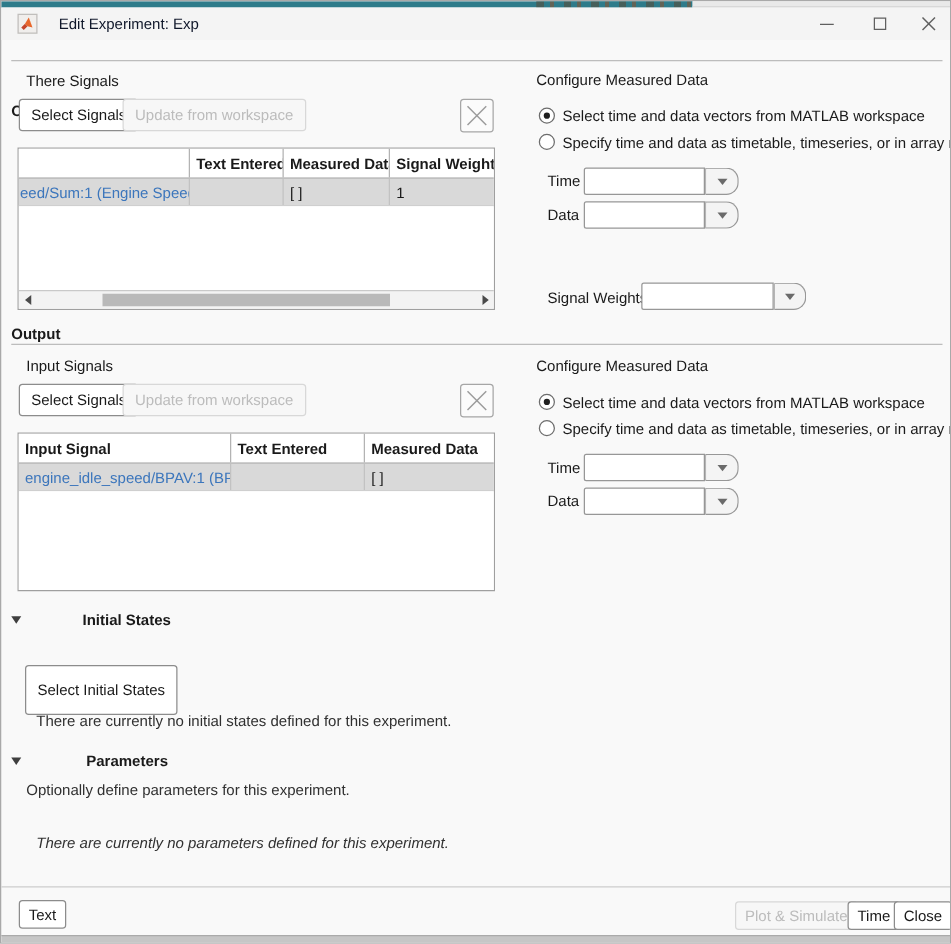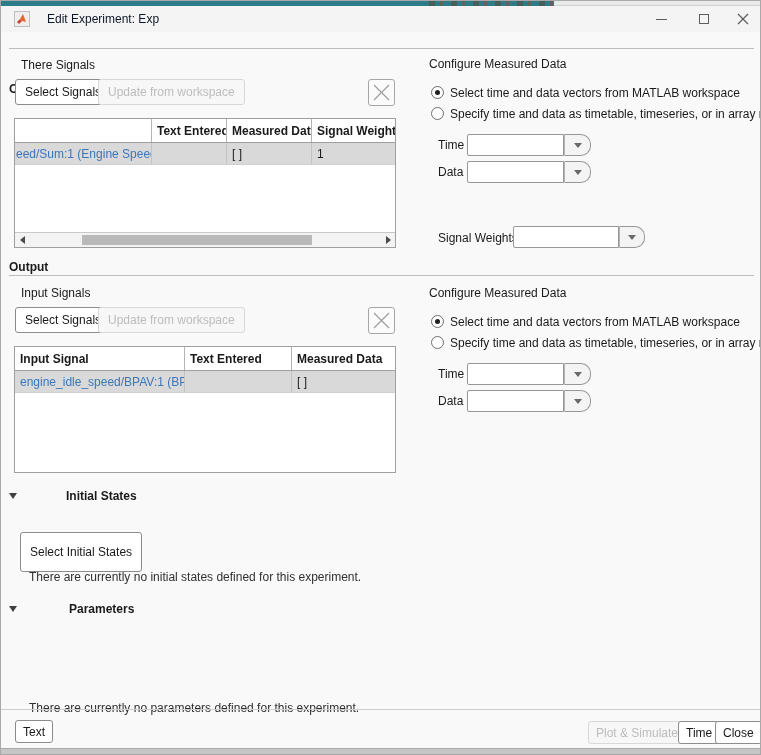--- a/index.html
+++ b/index.html
@@ -222,21 +222,22 @@
       </div>
   </div>
 
   <div class="col-tri" style="left:8px;top:492px;"></div>
   <div class="label bold" style="left:20px;top:488px;padding-left:45px;">Initial States</div>
   <div class="btn sm" style="left:19px;top:531px;">Select Initial States</div>
   <div class="label muted" style="left:28px;top:569px;">There are currently no initial states defined for this experiment.</div>
 
   <div class="col-tri" style="left:8px;top:605px;"></div>
   <div class="label bold" style="left:20px;top:601px;margin-left:48px;">Parameters</div>
-  <div class="label muted" style="left:28px;top:700px;">There are currently no parameters defined for this experiment.</div>
+  <div class="label muted" style="left:20px;top:624px;">Optionally define parameters for this experiment.</div>
+  <div class="label muted" style="left:28px;top:666px;font-style:italic;">There are currently no parameters defined for this experiment.</div>
 
   <div class="sep" style="left:0;top:708px;width:761px;background:#cdcdcd;"></div>
   <div class="btn foot" style="left:14px;top:719px;">Text</div>
   <div class="btn foot disabled" style="left:587px;top:720px;">Plot &amp; Simulate</div>
   <div class="btn foot" style="left:677px;top:720px;">Time</div>
   <div class="btn foot" style="left:714px;top:720px;">Close</div>
 
   <div class="bottom-strip"></div>
 </div>
 

